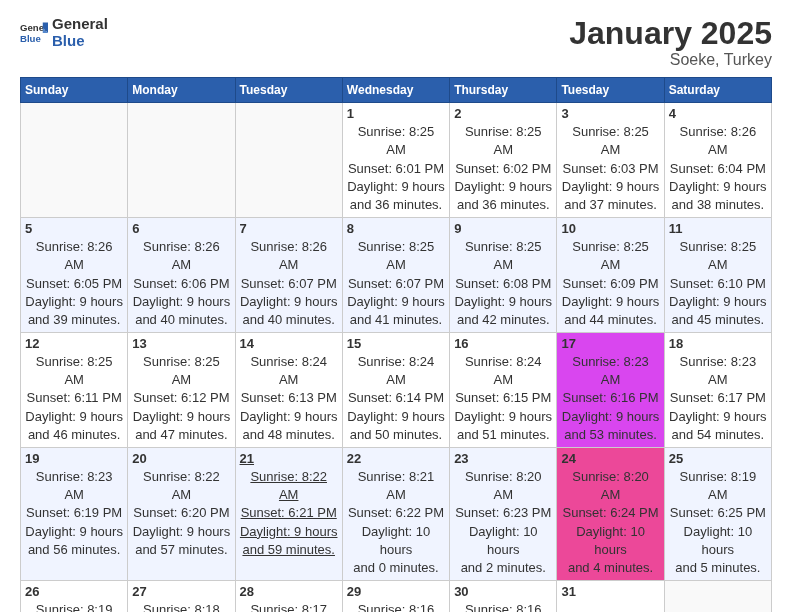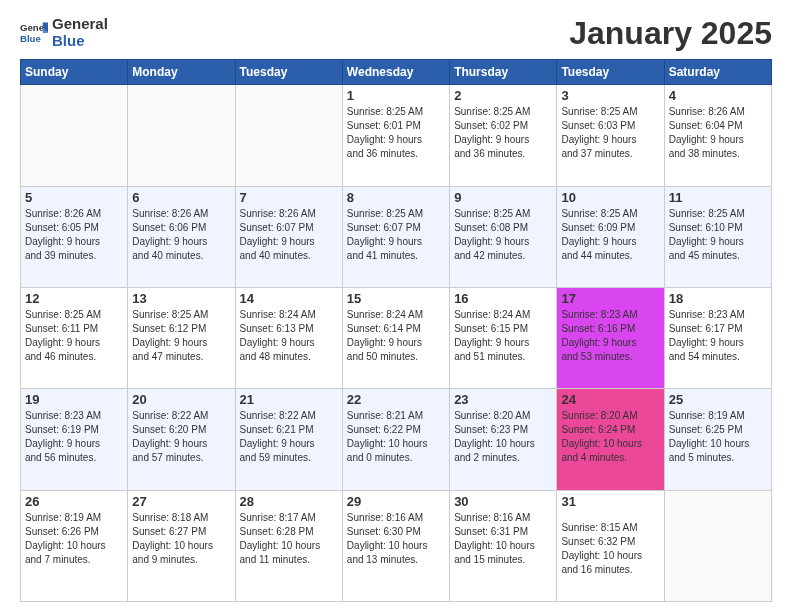--- a/index.html
+++ b/index.html
@@ -77,23 +77,24 @@
       background: #fff;
     }
     .day-number {
       font-size: 13px;
       font-weight: bold;
       color: #333;
       display: block;
       margin-bottom: 2px;
     }
     .day-info {
-      font-size: 10px;
+      font-size: 13px;
       color: #333;
       line-height: 1.4;
+      text-align: center;
     }
   </style>
 </head>
 <body>
 
 <div class="page">
   <div class="header">
     <div class="logo">
       <svg class="logo-icon" viewBox="0 0 32 32" xmlns="http://www.w3.org/2000/svg">
         <text x="0" y="14" font-size="11" font-weight="bold" fill="#333" font-family="Arial">General</text>
@@ -101,20 +102,21 @@
         <polygon points="26,4 32,4 32,16 26,10" fill="#2b5fac"></polygon>
         <polygon points="26,10 32,16 26,16" fill="#5588cc"></polygon>
       </svg>
       <div style="display:flex;flex-direction:column;line-height:1.1;">
         <span style="font-size:15px;font-weight:bold;color:#333;">General</span>
         <span style="font-size:15px;font-weight:bold;color:#2b5fac;">Blue</span>
       </div>
     </div>
     <div class="title-area">
       <div class="month-title">January 2025</div>
+      <div class="location-title">Soeke, Turkey</div>
     </div>
   </div>
 
   <table class="calendar">
     <thead>
       <tr>
         <th>Sunday</th>
         <th>Monday</th>
         <th>Tuesday</th>
         <th>Wednesday</th>
@@ -267,21 +269,21 @@
 Daylight: 9 hours
 and 56 minutes.</div>
           </td>
           <td style="background: rgb(240, 244, 255);">
             <span class="day-number">20</span>
             <div class="day-info" style="white-space: pre-line;">Sunrise: 8:22 AM
 Sunset: 6:20 PM
 Daylight: 9 hours
 and 57 minutes.</div>
           </td>
-          <td style="background: rgb(240, 244, 255);">
+          <td style="background: rgb(240, 244, 255); text-decoration: underline;">
             <span class="day-number">21</span>
             <div class="day-info" style="white-space: pre-line;">Sunrise: 8:22 AM
 Sunset: 6:21 PM
 Daylight: 9 hours
 and 59 minutes.</div>
           </td>
           <td style="background: rgb(240, 244, 255);">
             <span class="day-number">22</span>
             <div class="day-info" style="white-space: pre-line;">Sunrise: 8:21 AM
 Sunset: 6:22 PM

